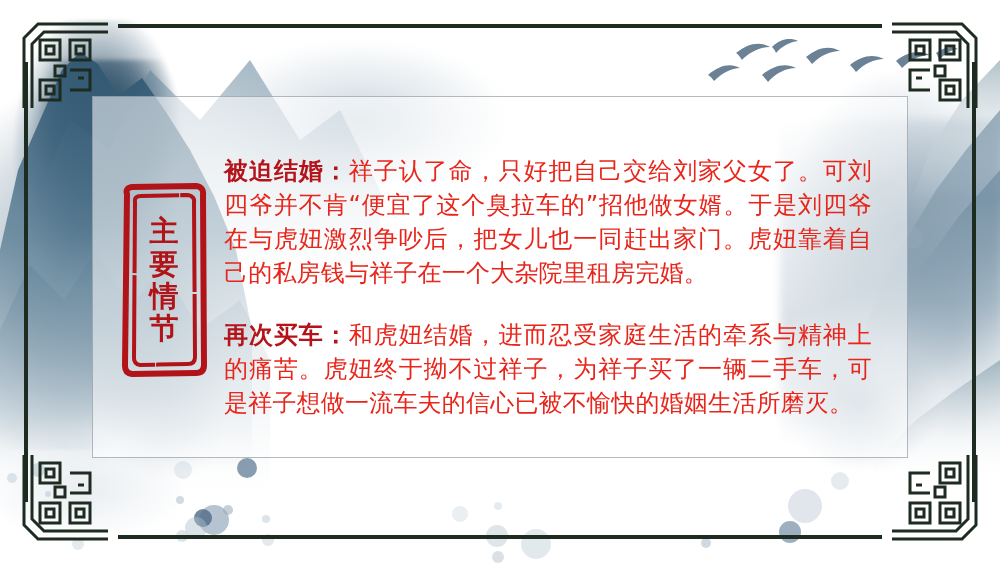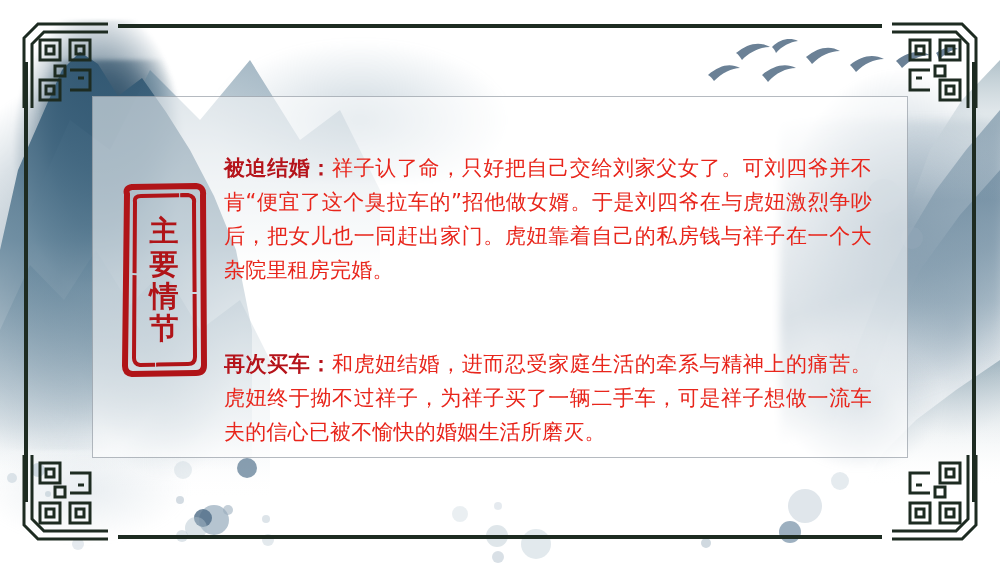--- a/index.html
+++ b/index.html
@@ -108,26 +108,26 @@
     letter-spacing:0;
   }
 
   
   .text-col{
     position:absolute;left:224px;top:130px;width:648px;
   }
   .para{
     color:#e8251b;
     font-family:"DejaVu Sans","Liberation Sans",sans-serif;
-    font-size:21px;
+    font-size:24px;
     line-height:34px;
     letter-spacing:.2px;
     text-align:justify;
   }
-  .para + .para{margin-top:60px;}
+  .para + .para{margin-top:28px;}
   .lead{
     color:#b5131a;
     font-weight:700;
   }
 </style>
 </head>
 <body>
 
 <div id="stage">
 

